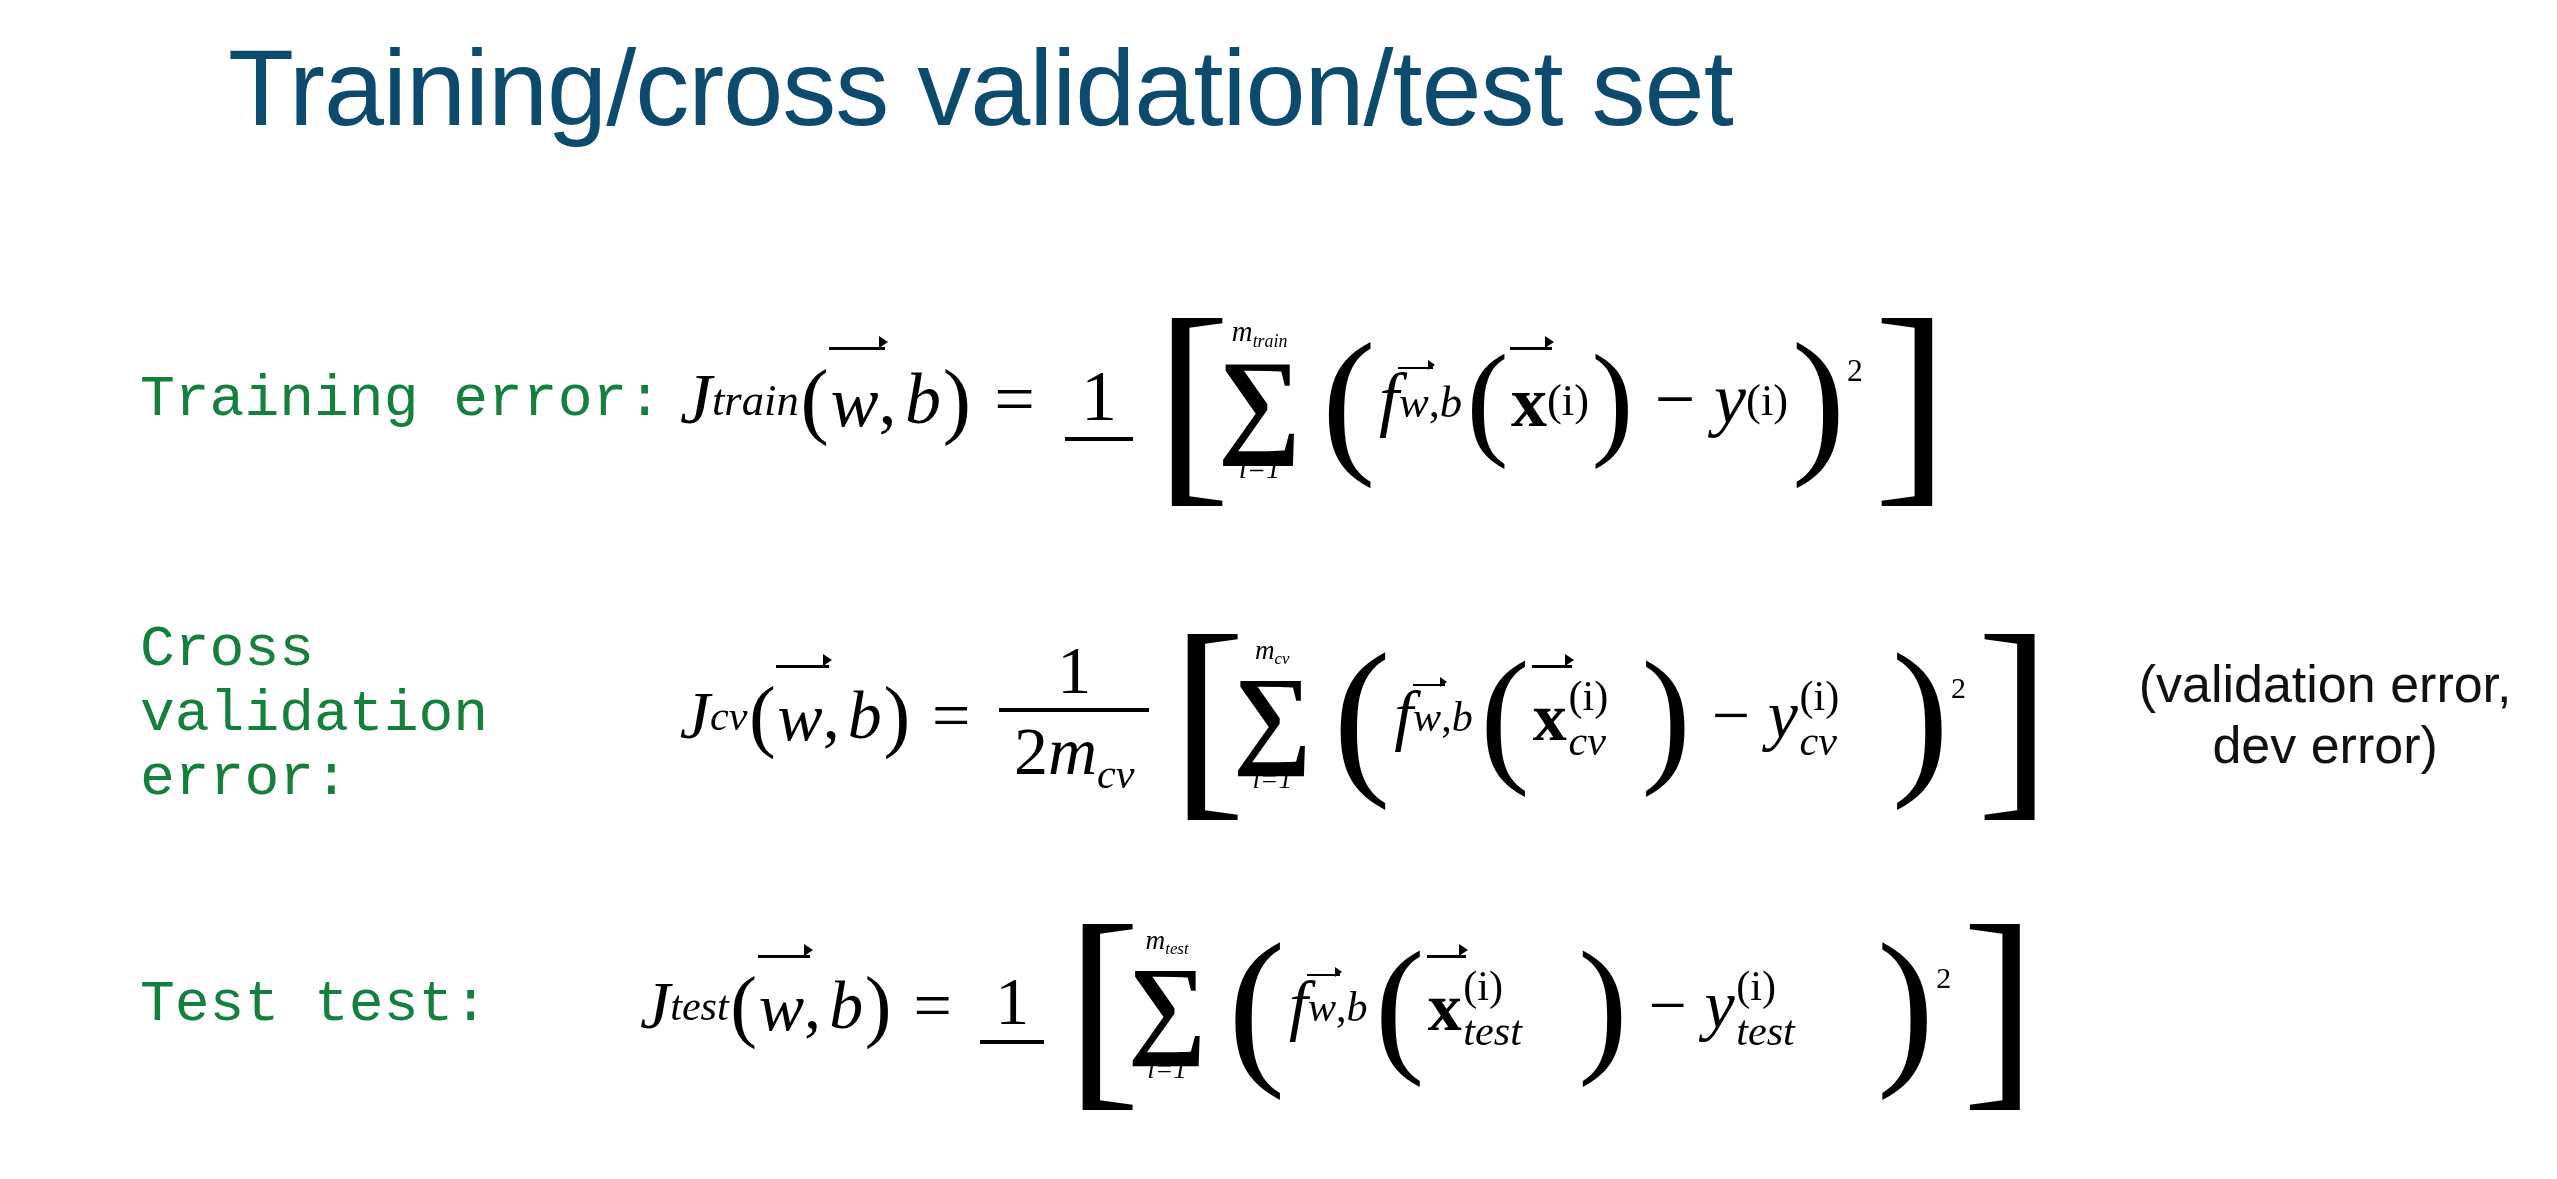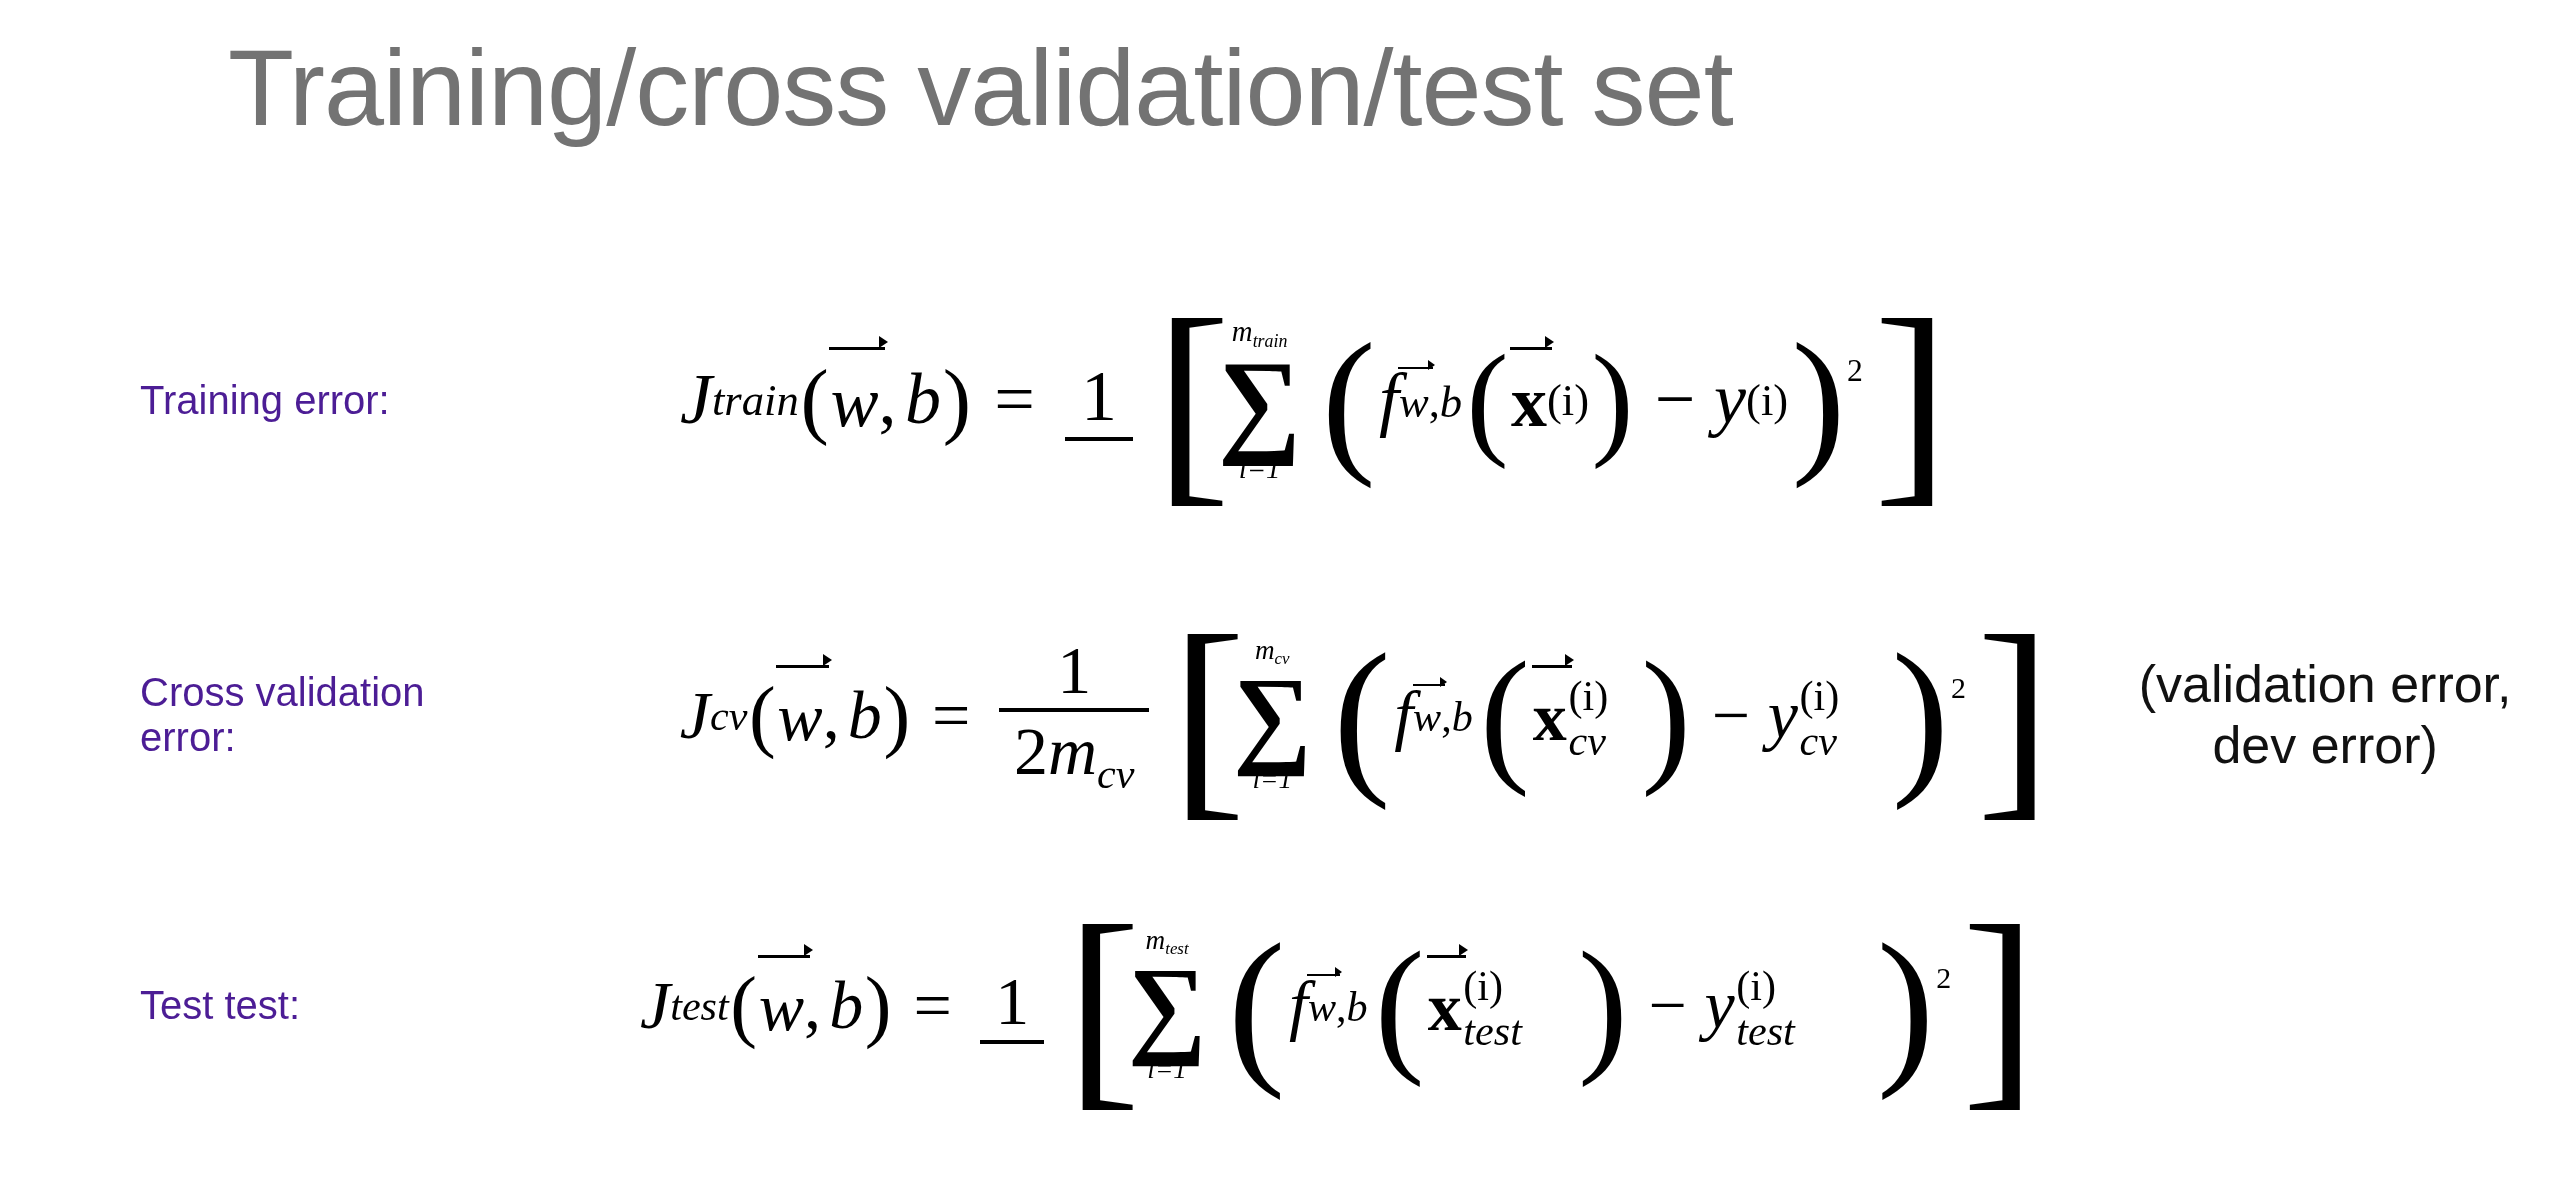--- a/index.html
+++ b/index.html
@@ -18,36 +18,36 @@
 
   
   .slide-title {
     position: absolute;
     left: 228px;
     top: 18px;
     font-family: "Liberation Sans", sans-serif;
     font-size: 108px;
     font-weight: 400;
     letter-spacing: -1px;
-    color: #737373;
+    color: #0c4a6e;
     white-space: nowrap;
     line-height: 1.3;
   }
 
   
   .row {
     position: absolute;
     display: flex;
     align-items: center;
   }
   .row-label {
-    font-family: Liberation Sans, sans-serif;
-    font-size: 40px;
+    font-family: Liberation Mono, monospace;
+    font-size: 58px;
     font-weight: 400;
-    color: #4c1d95;
+    color: #15803d;
     line-height: 1.12;
     white-space: pre-line;
   }
 
   
   .math {
     font-family: "Liberation Serif", serif;
     font-style: italic;
     color: #000000;
     display: flex;

